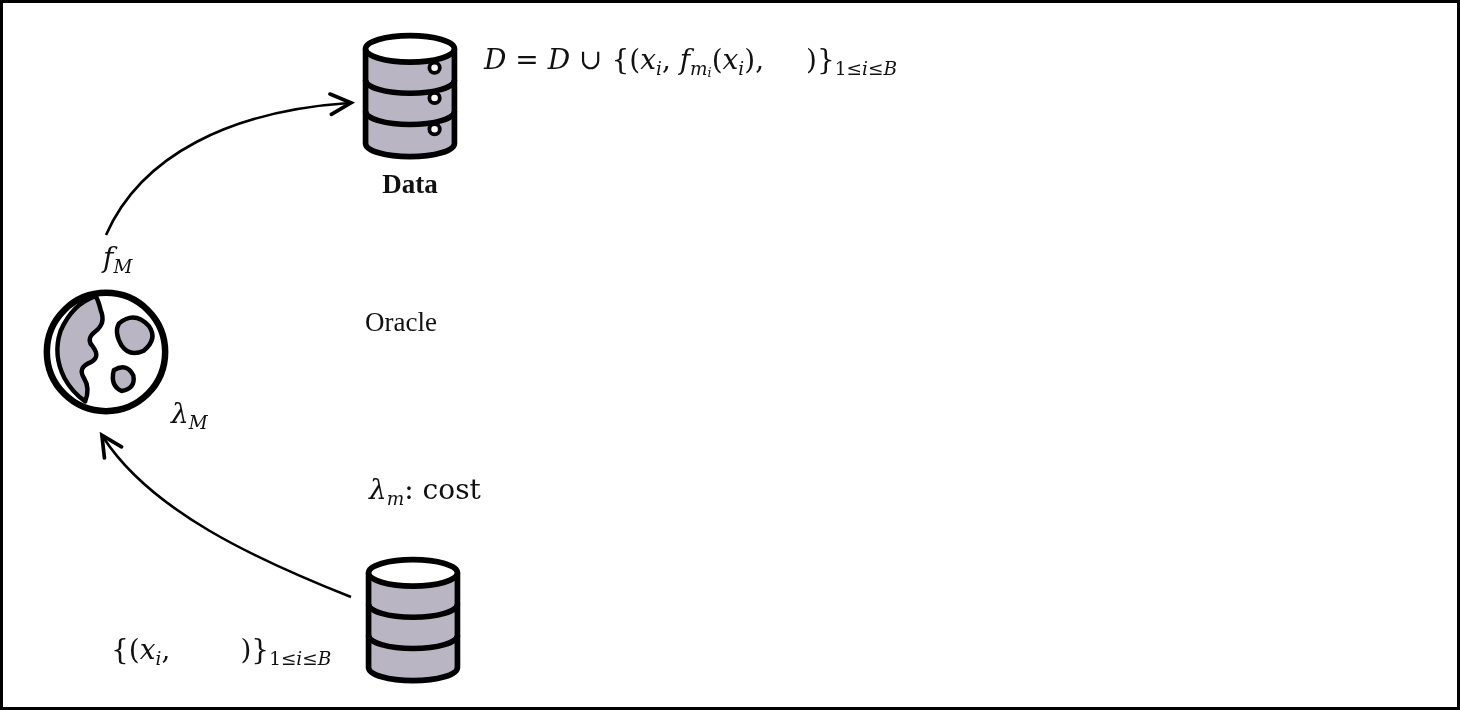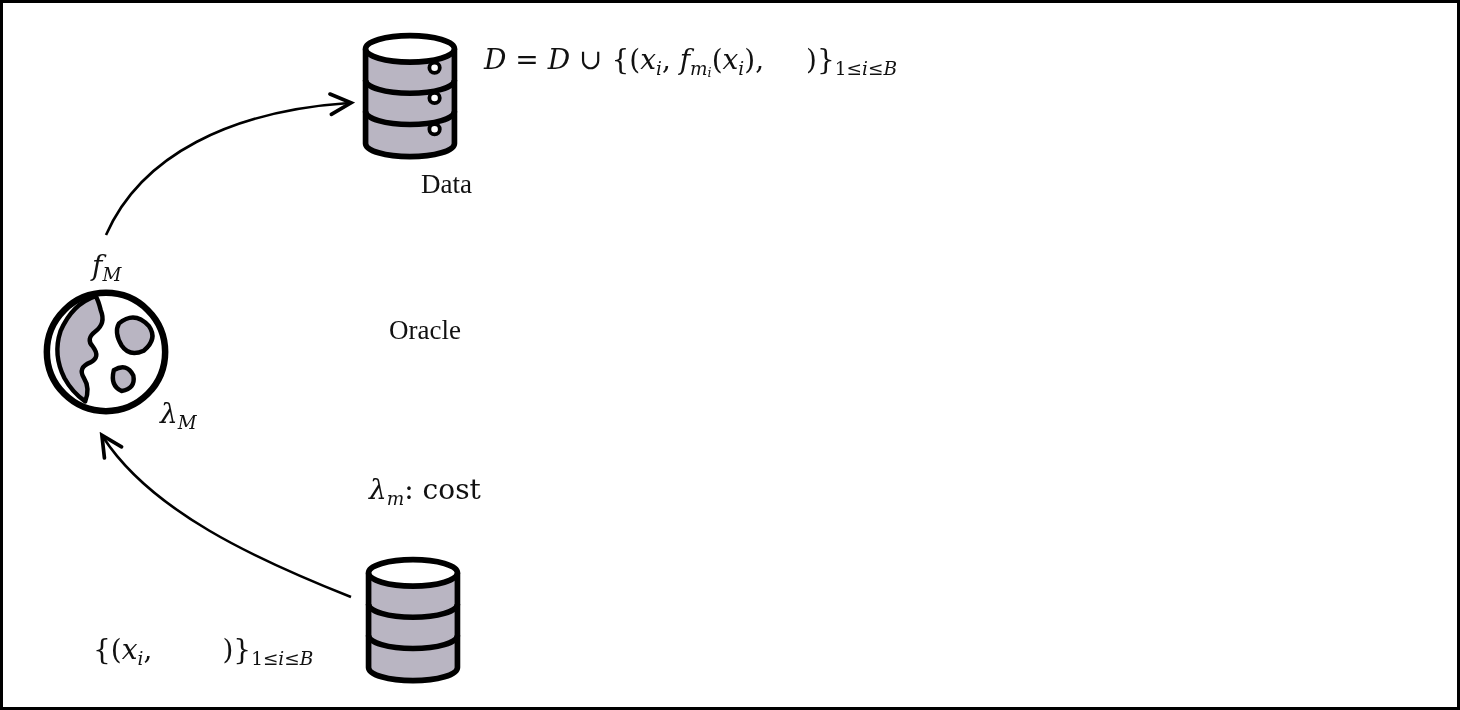--- a/index.html
+++ b/index.html
@@ -9,21 +9,21 @@
     border:3px solid #000;
     font-family:"Liberation Serif","DejaVu Serif",serif;
     overflow:hidden;
   }
   .abs { position:absolute; }
   .math { font-family:"DejaVu Serif","Liberation Serif",serif; font-size:28px; color:#111; white-space:pre; }
   .math .it { font-style:italic; }
   .math .sub1 { font-size:0.66em; vertical-align:-0.30em; }
   .math .sub2 { font-size:0.45em; vertical-align:-0.62em; }
   .label { font-size:27px; color:#111; }
-  .center { text-align:right; }
+  .center { text-align:center;font-weight:bold; }
   svg { display:block; }
   #arrow-layer { position:absolute; left:0; top:0; pointer-events:none; }
 </style>
 </head>
 <body>
 
 <svg id="arrow-layer" width="1460" height="710" viewBox="0 0 1460 710">
   <defs>
     <marker id="ah" viewBox="0 0 14 14" refX="11" refY="7" markerWidth="11" markerHeight="11" orient="auto">
       <path d="M2,2 L12,7 L2,12" fill="none" stroke="#000" stroke-width="1.8" stroke-linecap="round"></path>
@@ -41,39 +41,39 @@
     <ellipse cx="55" cy="18" rx="47" ry="14" fill="#ffffff" stroke="#000" stroke-width="6"></ellipse>
     <circle cx="81" cy="38" r="5.5" fill="#ffffff" stroke="#000" stroke-width="4"></circle>
     <circle cx="81" cy="70" r="5.5" fill="#ffffff" stroke="#000" stroke-width="4"></circle>
     <circle cx="81" cy="103" r="5.5" fill="#ffffff" stroke="#000" stroke-width="4"></circle>
   </svg>
 </div>
 <div class="abs label center" style="left:345px; top:166px; width:124px;">Data</div>
 
 <div class="abs math" style="left:481px; top:40px;"><span class="it">D</span><span> = </span><span class="it">D</span><span> ∪ {(</span><span class="it">x</span><span class="it sub1">i</span><span>, </span><span class="it">f</span><span class="it sub1">m</span><span class="it sub2">i</span><span>(</span><span class="it">x</span><span class="it sub1">i</span><span>),</span><span>  </span><span>)}</span><span class="sub1">1≤</span><span class="it sub1">i</span><span class="sub1">≤</span><span class="it sub1">B</span></div>
 
-<div class="abs math" style="left:89px; top:238px;margin-top:8px;"><span class="it">f</span><span class="it sub1">M</span></div>
+<div class="abs math" style="left:100px; top:238px;"><span class="it">f</span><span class="it sub1">M</span></div>
 
 <div class="abs" style="left:38px; top:284px; width:130px; height:130px;">
   <svg width="130" height="130" viewBox="0 0 100 100">
     <circle cx="50" cy="50" r="45.5" fill="#ffffff" stroke="#000" stroke-width="5"></circle>
     <path d="M42 7 Q24 13 15 34 Q9 52 18 70 Q24 81 34 88 Q38 78 33 70 Q28 62 38 58 Q46 54 40 46 Q34 40 42 34 Q50 28 46 18 Q44 10 42 7 Z" stroke="#000" stroke-width="3.4" stroke-linejoin="round" fill="#b9b5c2"></path>
     <path d="M60 28 Q72 18 83 30 Q90 40 79 49 Q68 54 62 45 Q56 35 60 28 Z" stroke="#000" stroke-width="3.4" stroke-linejoin="round" fill="#b9b5c2"></path>
     <path d="M56 64 Q66 58 71 68 Q73 78 62 80 Q53 76 56 64 Z" stroke="#000" stroke-width="3.4" stroke-linejoin="round" fill="#b9b5c2"></path>
   </svg>
 </div>
 
-<div class="abs math" style="left:157px; top:394px;text-align:right;"><span class="it">λ</span><span class="it sub1">M</span></div>
+<div class="abs math" style="left:168px; top:394px;text-align:right;"><span class="it">λ</span><span class="it sub1">M</span></div>
 
-<div class="abs label" style="left:362px; top:312px;margin-left:24px;">Oracle</div>
+<div class="abs label" style="left:362px; top:304px;">Oracle</div>
 
 <div class="abs math" style="left:366px; top:470px;"><span class="it">λ</span><span class="it sub1">m</span><span>: cost</span></div>
 
 <div class="abs" style="left:358px; top:552px; width:104px; height:134px;">
   <svg width="104" height="134" viewBox="0 0 110 140">
     <path d="M8 18 V118 A47 14 0 0 0 102 118 V18" stroke="#000" stroke-width="6" fill="#b9b5c2"></path>
     <path d="M8 51 A47 14 0 0 0 102 51" fill="none" stroke="#000" stroke-width="6"></path>
     <path d="M8 84 A47 14 0 0 0 102 84" fill="none" stroke="#000" stroke-width="6"></path>
     <ellipse cx="55" cy="18" rx="47" ry="14" fill="#ffffff" stroke="#000" stroke-width="6"></ellipse>
   </svg>
 </div>
 
-<div class="abs math" style="left:90px; top:630px;"><span>{(</span><span class="it">x</span><span class="it sub1">i</span><span>,</span><span>   </span><span>)}</span><span class="sub1">1≤</span><span class="it sub1">i</span><span class="sub1">≤</span><span class="it sub1">B</span></div>
+<div class="abs math" style="left:108px; top:630px;"><span>{(</span><span class="it">x</span><span class="it sub1">i</span><span>,</span><span>   </span><span>)}</span><span class="sub1">1≤</span><span class="it sub1">i</span><span class="sub1">≤</span><span class="it sub1">B</span></div>
 
 </body></html>

